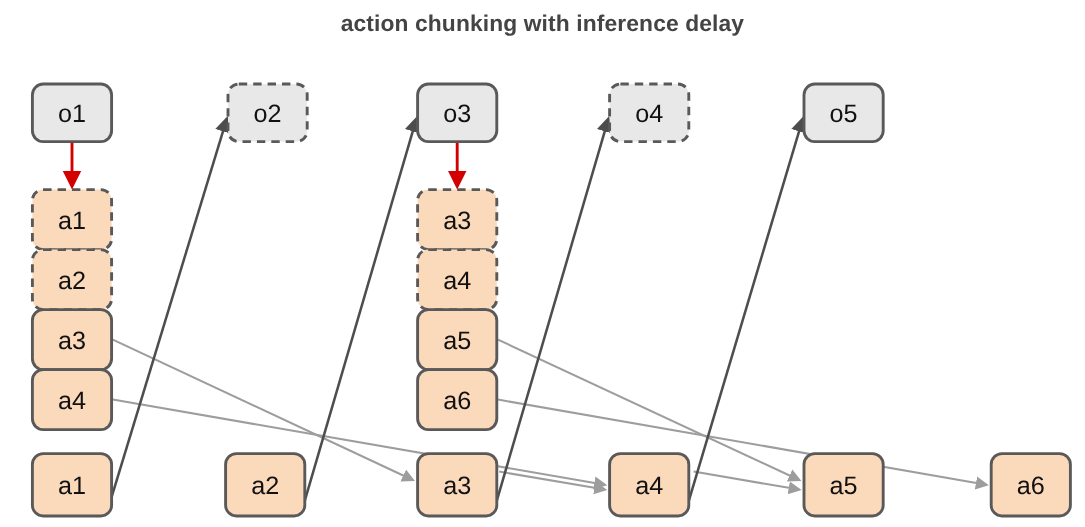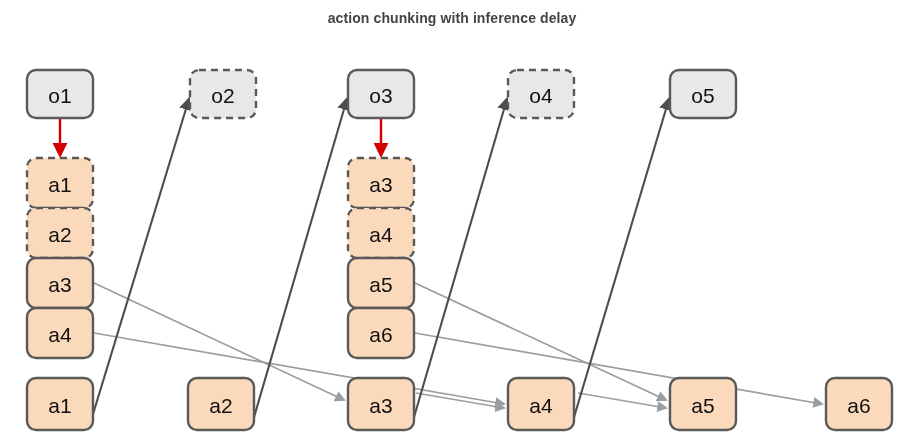--- a/index.html
+++ b/index.html
@@ -18,21 +18,21 @@
     position: relative;
     width: 904px;
     height: 439px;
   }
   .title {
     position: absolute;
     left: 0;
     top: 10px;
     width: 904px;
     text-align: center;
-    font-size: 14px;
+    font-size: 19px;
     font-weight: bold;
     color: #444444;
     letter-spacing: 0.1px;
   }
   svg.canvas {
     position: absolute;
     left: 0;
     top: 0;
     width: 904px;
     height: 439px;

